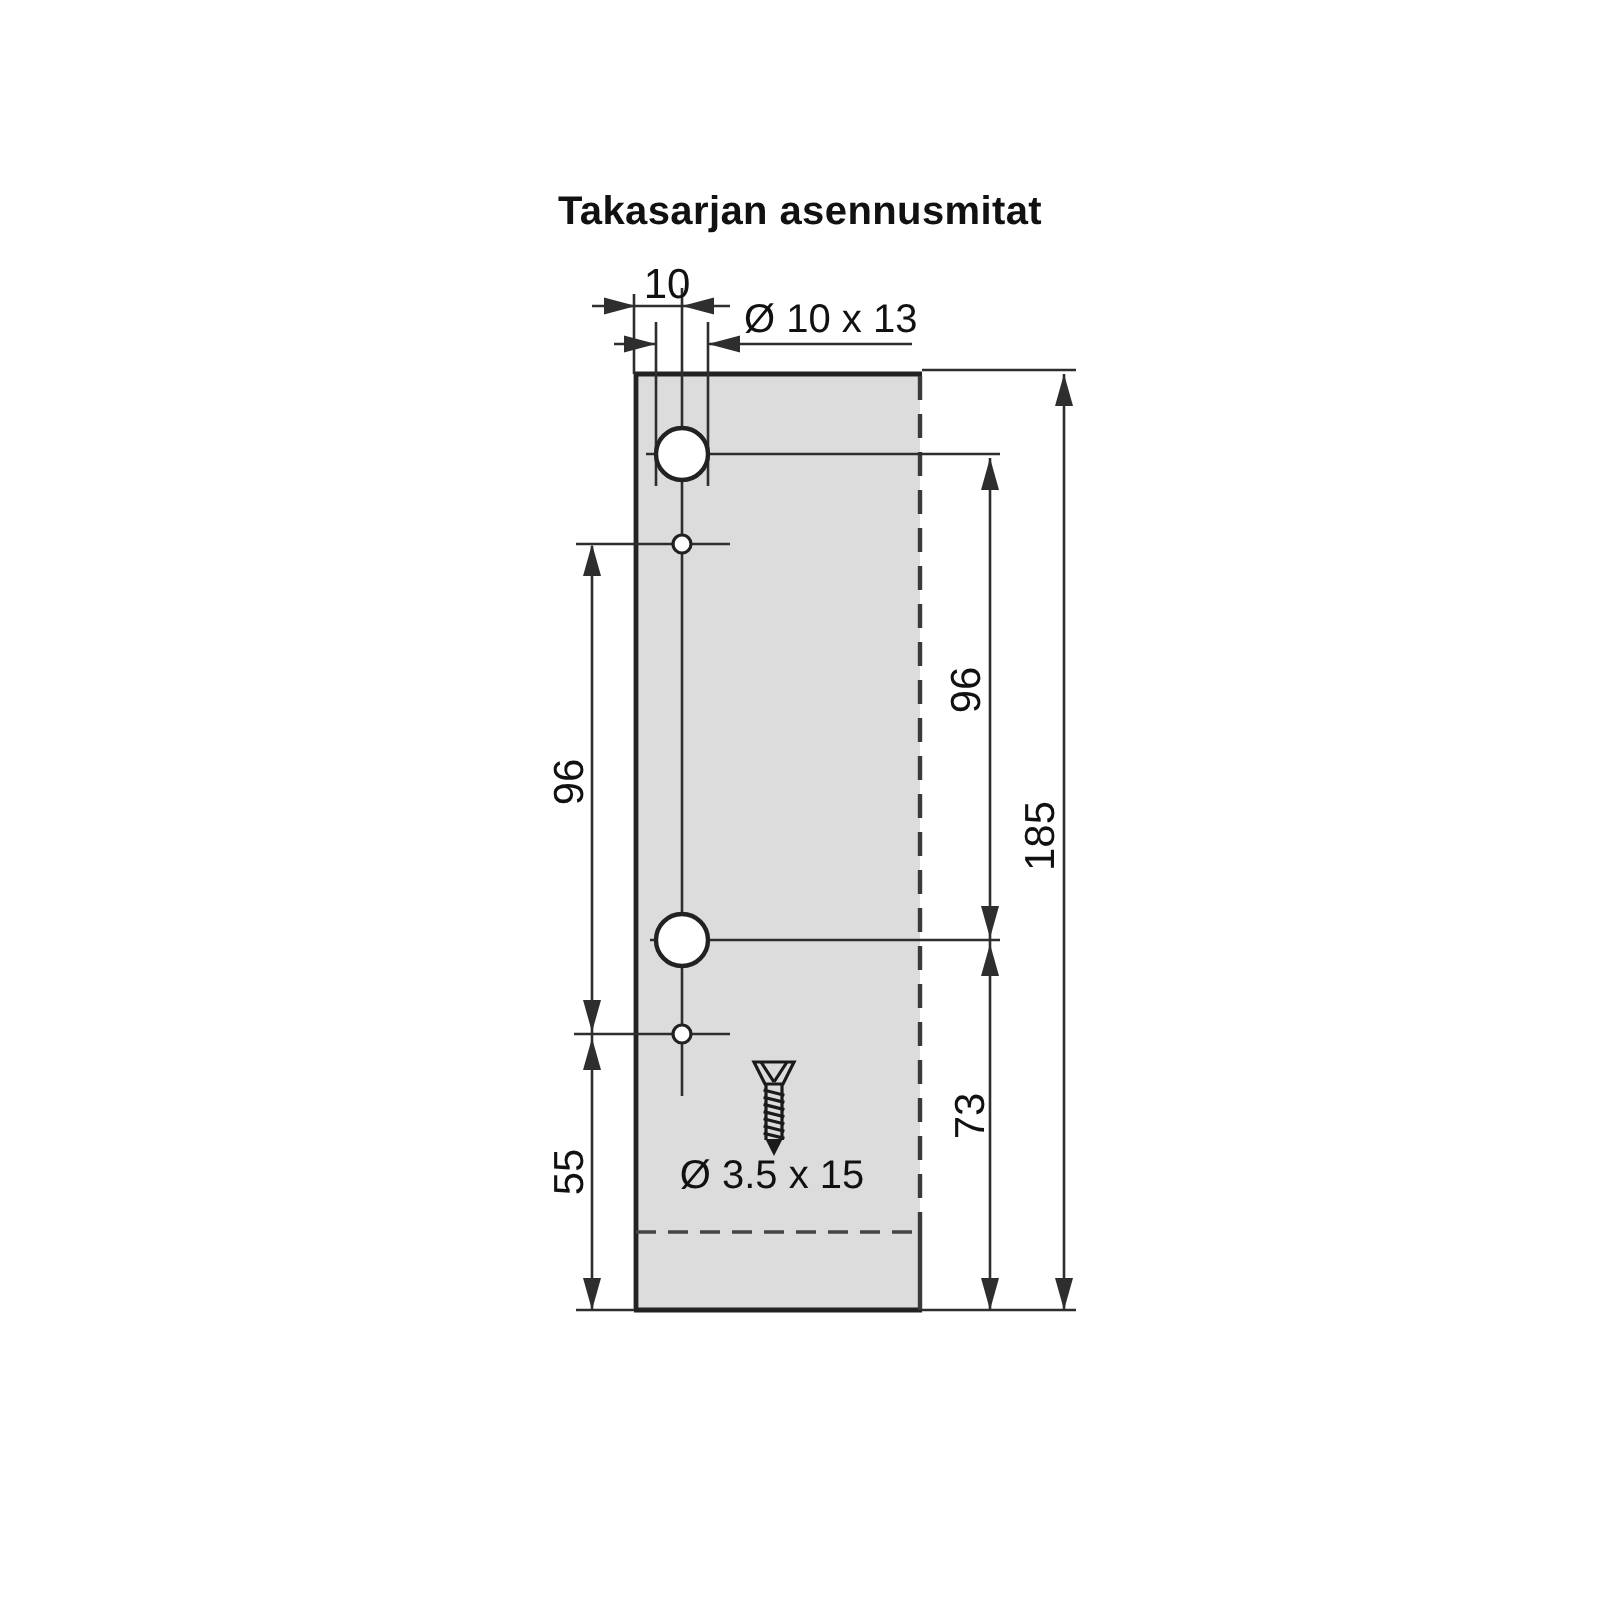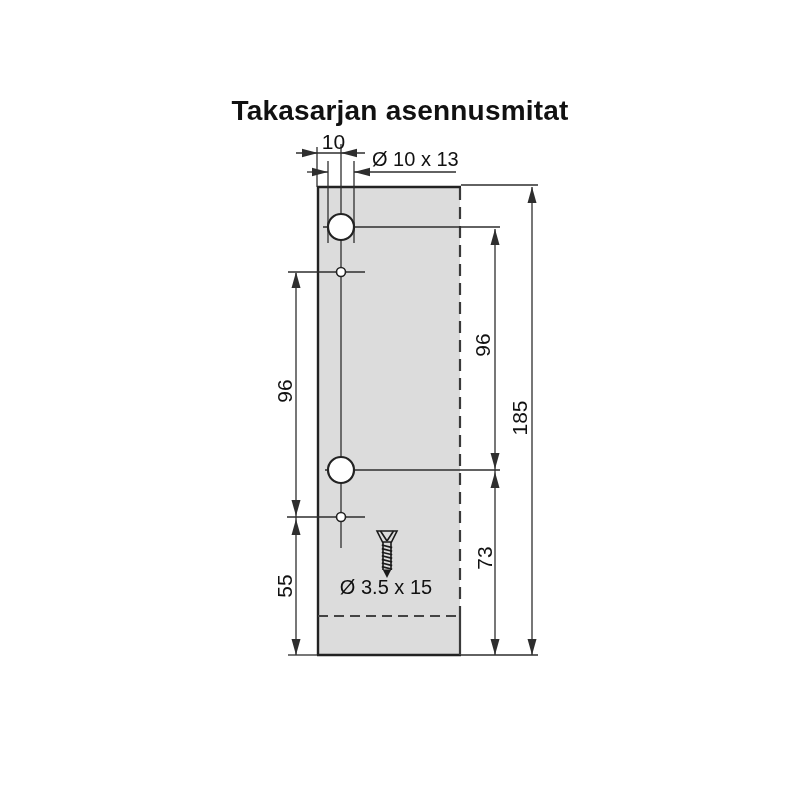--- a/index.html
+++ b/index.html
@@ -6,21 +6,21 @@
     --background:#ffffff;
     --panel-fill:#dcdcdc;
     --line:#2e2e2e;
     --text:#111111;
   }
   html,body{margin:0;padding:0;}
   body{background:var(--background);font-family:"Liberation Sans",sans-serif;}
   .canvas{position:relative;width:800px;height:800px;background:var(--background);overflow:hidden;}
   .title{
     position:absolute;top:95px;left:0;width:800px;
-    text-align:center;font-size:28px;font-weight:bold;color:var(--text);
+    text-align:center;font-size:20px;font-weight:bold;color:var(--text);
     letter-spacing:0.2px;
   }
   svg{position:absolute;top:0;left:0;}
   .thin{stroke:var(--line);stroke-width:1.3;fill:none;}
   .dim{stroke:var(--line);stroke-width:1.3;fill:none;}
   .edge{stroke:#222222;stroke-width:2.4;fill:none;}
   .edge-dashed{stroke:#3a3a3a;stroke-width:2.2;fill:none;stroke-dasharray:12 7;}
   .edge-solid-thin{stroke:#3a3a3a;stroke-width:2.2;fill:none;}
   .hole{stroke:#222222;stroke-width:2.2;fill:#ffffff;}
   .pilot{stroke:#222222;stroke-width:1.6;fill:#ffffff;}

